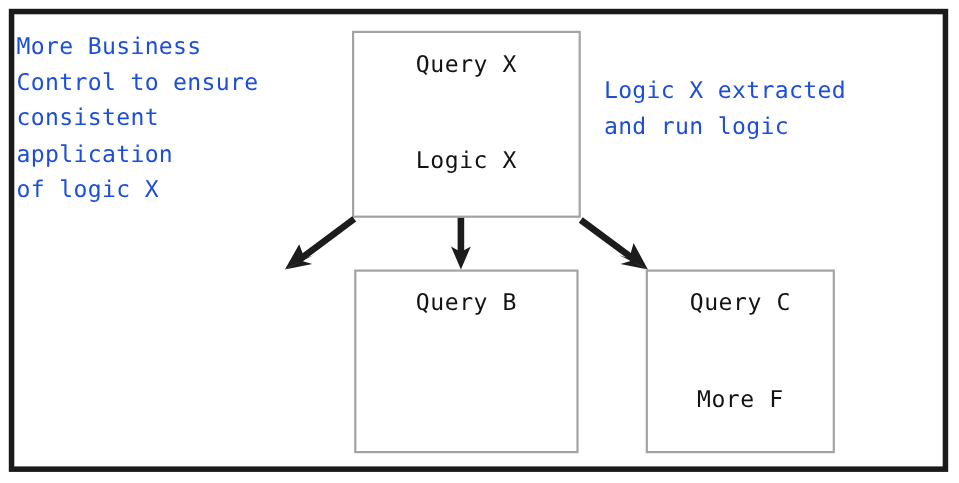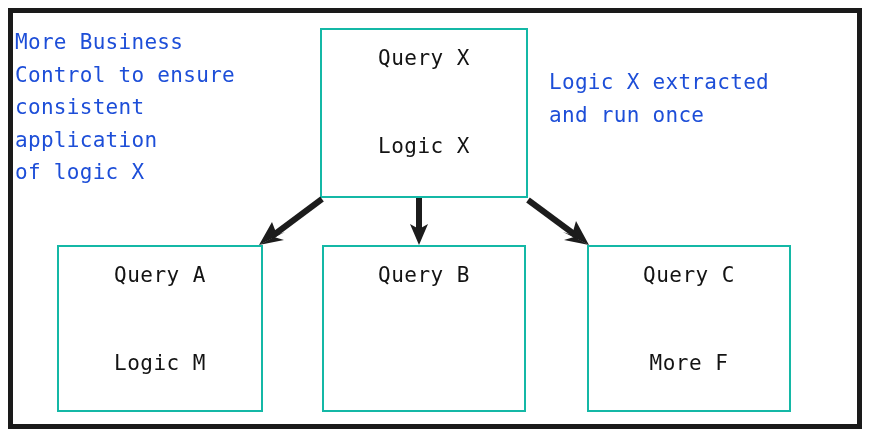--- a/index.html
+++ b/index.html
@@ -25,21 +25,21 @@
     width: 854px;
     height: 421px;
     box-sizing: border-box;
     border: 5px solid #1a1a1a;
     background: #ffffff;
   }
   
   .proc-box {
     position: absolute;
     box-sizing: border-box;
-    border: 2px solid #14b8a6;
+    border: 2px solid #a3a3a3;
     background: #ffffff;
   }
   .proc-line {
     position: absolute;
     left: 0;
     width: 100%;
     text-align: center;
     font-size: 21px;
     line-height: 24px;
     color: #131313;
@@ -78,37 +78,33 @@
 
   <div id="outer-frame"></div>
 
   <div class="note" id="note-left">More Business
 Control to ensure
 consistent
 application
 of logic X</div>
 
   <div class="note" id="note-right">Logic X extracted
-and run once</div>
+and run logic</div>
 
   <div class="proc-box" id="box-top" style="left:320px; top:28px; width:208px; height:170px;">
     <div class="proc-line l1">Query X</div>
     <div class="proc-line l2">Logic X</div>
   </div>
 
-  <div class="proc-box" id="box-a" style="left:57px; top:245px; width:206px; height:167px;">
-    <div class="proc-line l1">Query A</div>
-    <div class="proc-line l2">Logic M</div>
-  </div>
 
   <div class="proc-box" id="box-b" style="left:322px; top:245px; width:204px; height:167px;padding-left:24px;">
     <div class="proc-line l1">Query B</div>
   </div>
 
-  <div class="proc-box" id="box-c" style="left:587px; top:245px; width:204px; height:167px;">
+  <div class="proc-box" id="box-c" style="left:587px; top:245px; width:172px; height:167px;">
     <div class="proc-line l1">Query C</div>
     <div class="proc-line l2">More F</div>
   </div>
 
   <svg id="arrows" viewBox="0 0 872 439">
 
     <g>
       <line x1="322" y1="199" x2="271" y2="237" stroke="#1c1c1c" stroke-width="6" stroke-linecap="butt"></line>
       <path d="M 259 245 L 285 232 L 277 235 L 272 222 Z" fill="#1c1c1c"></path>
       <path d="M 259 245 L 284 240 L 274 237 Z" fill="#1c1c1c"></path>

